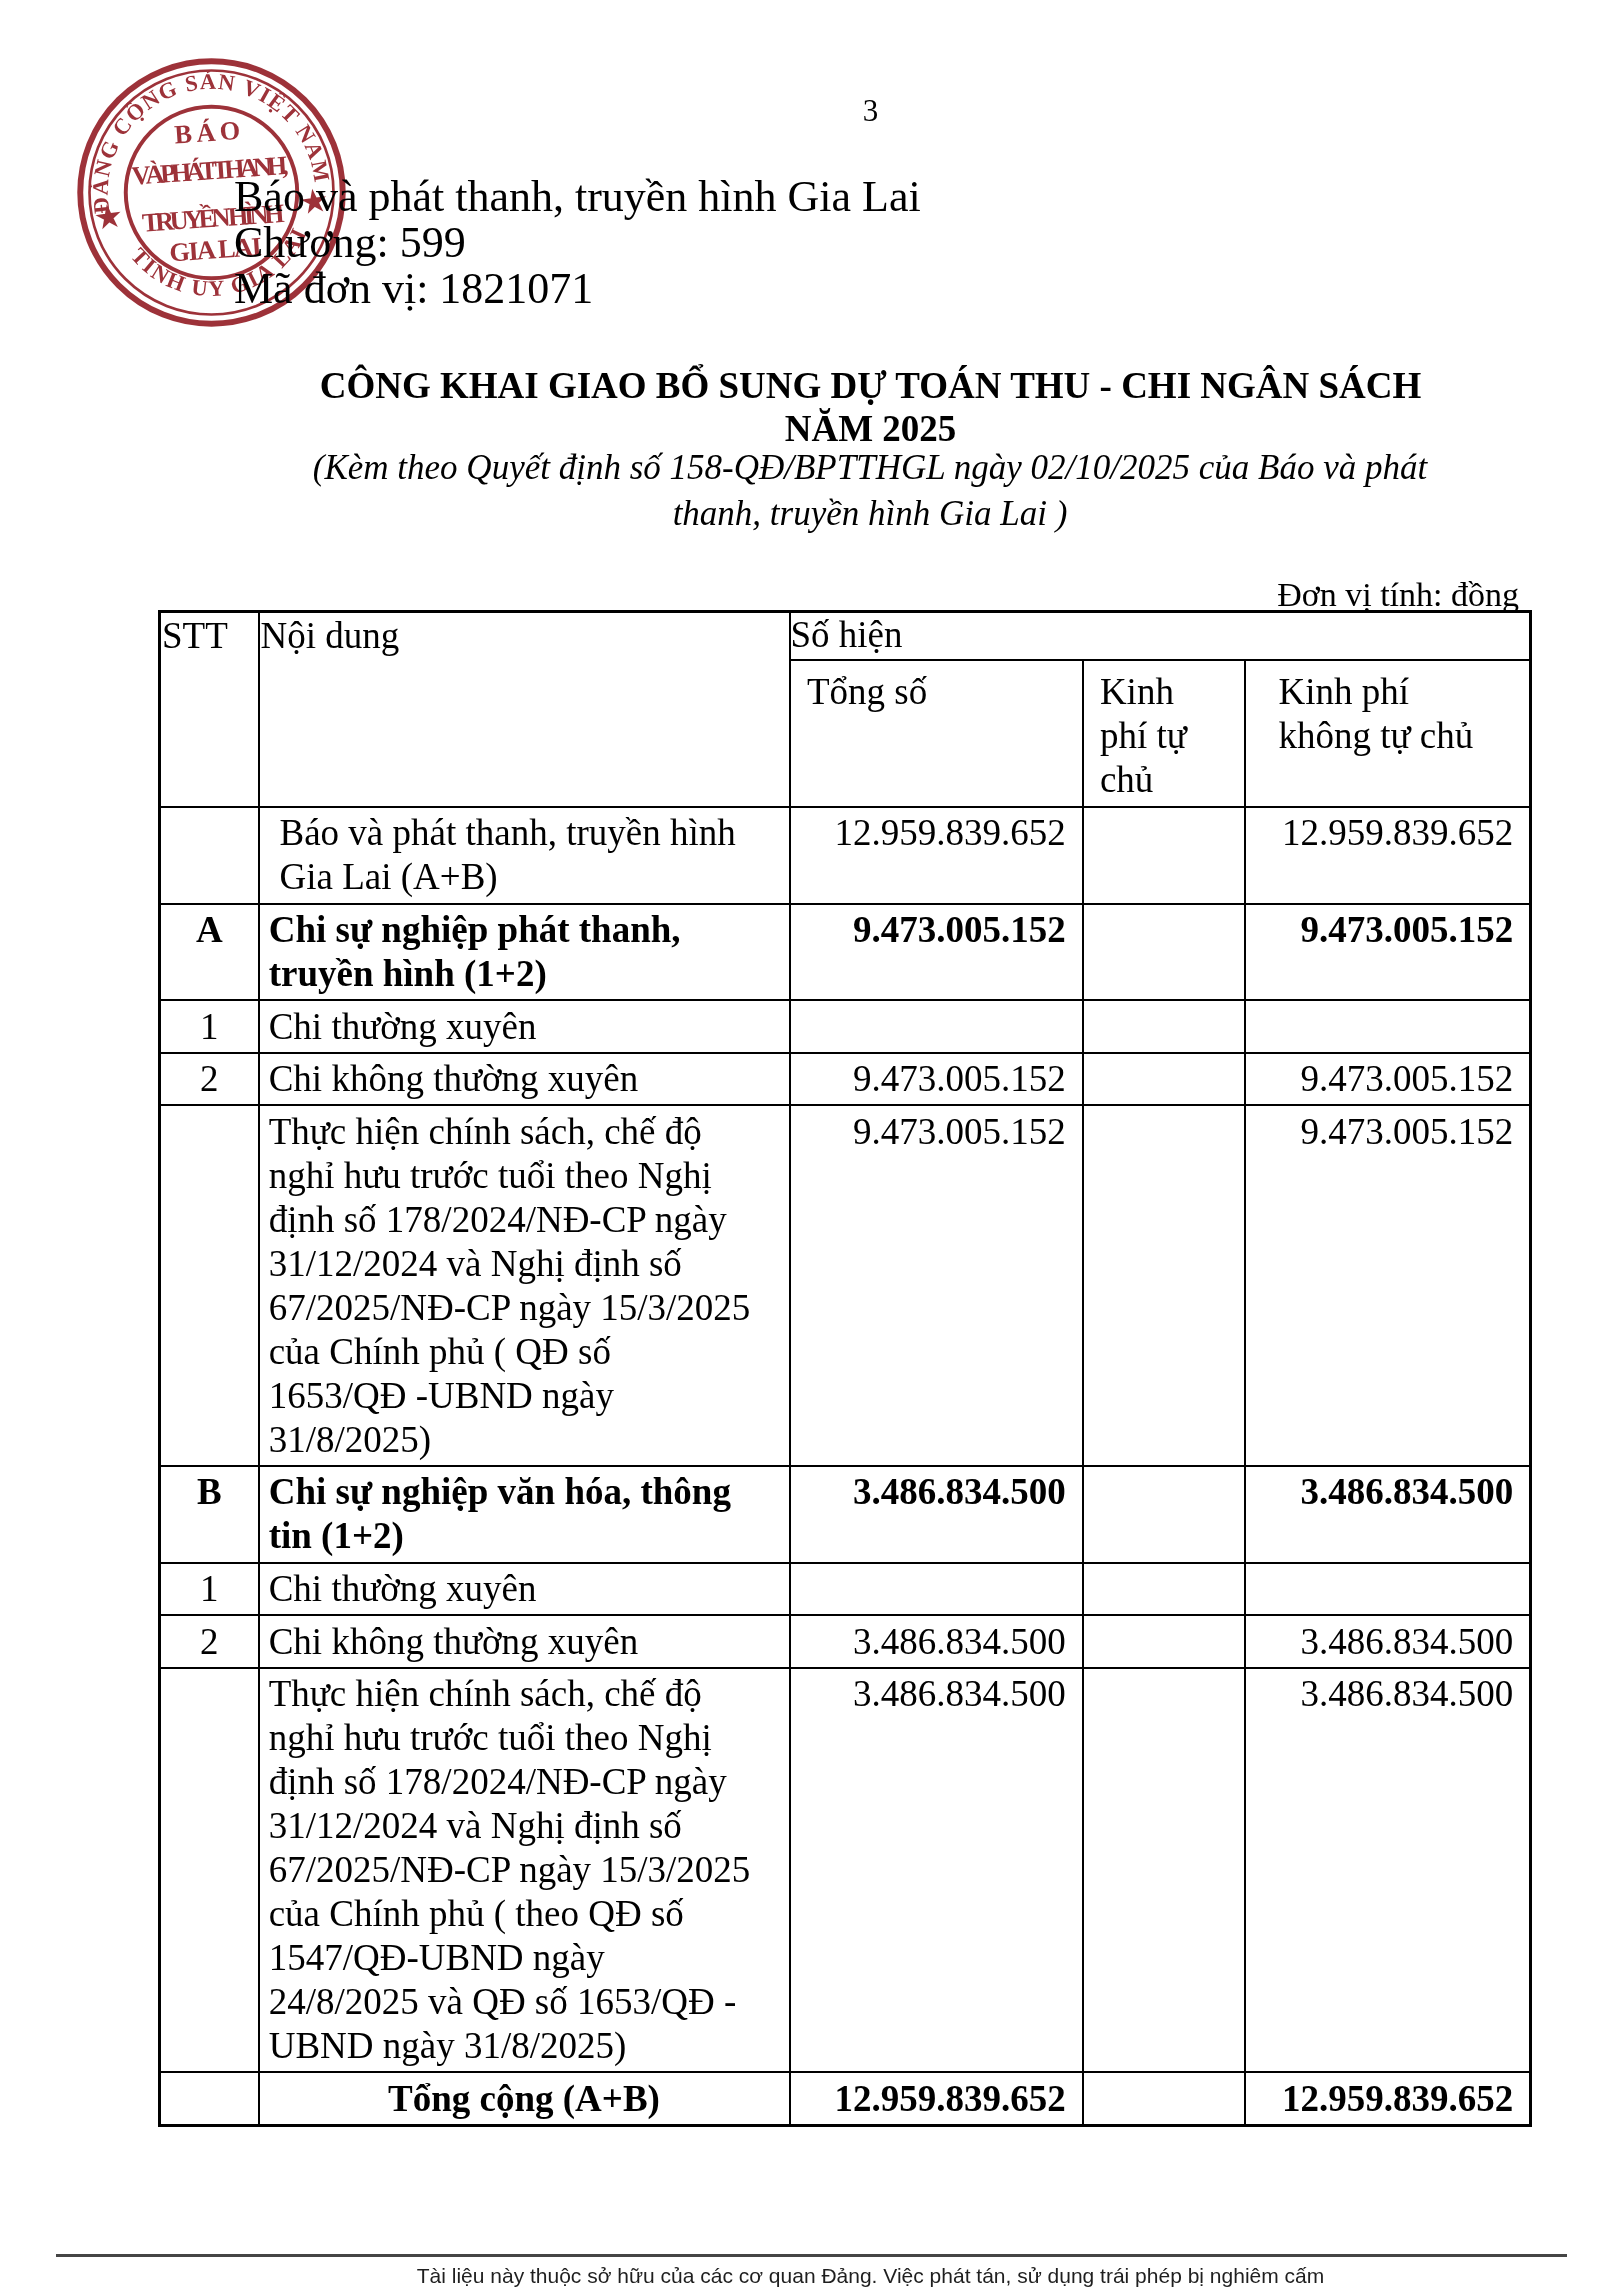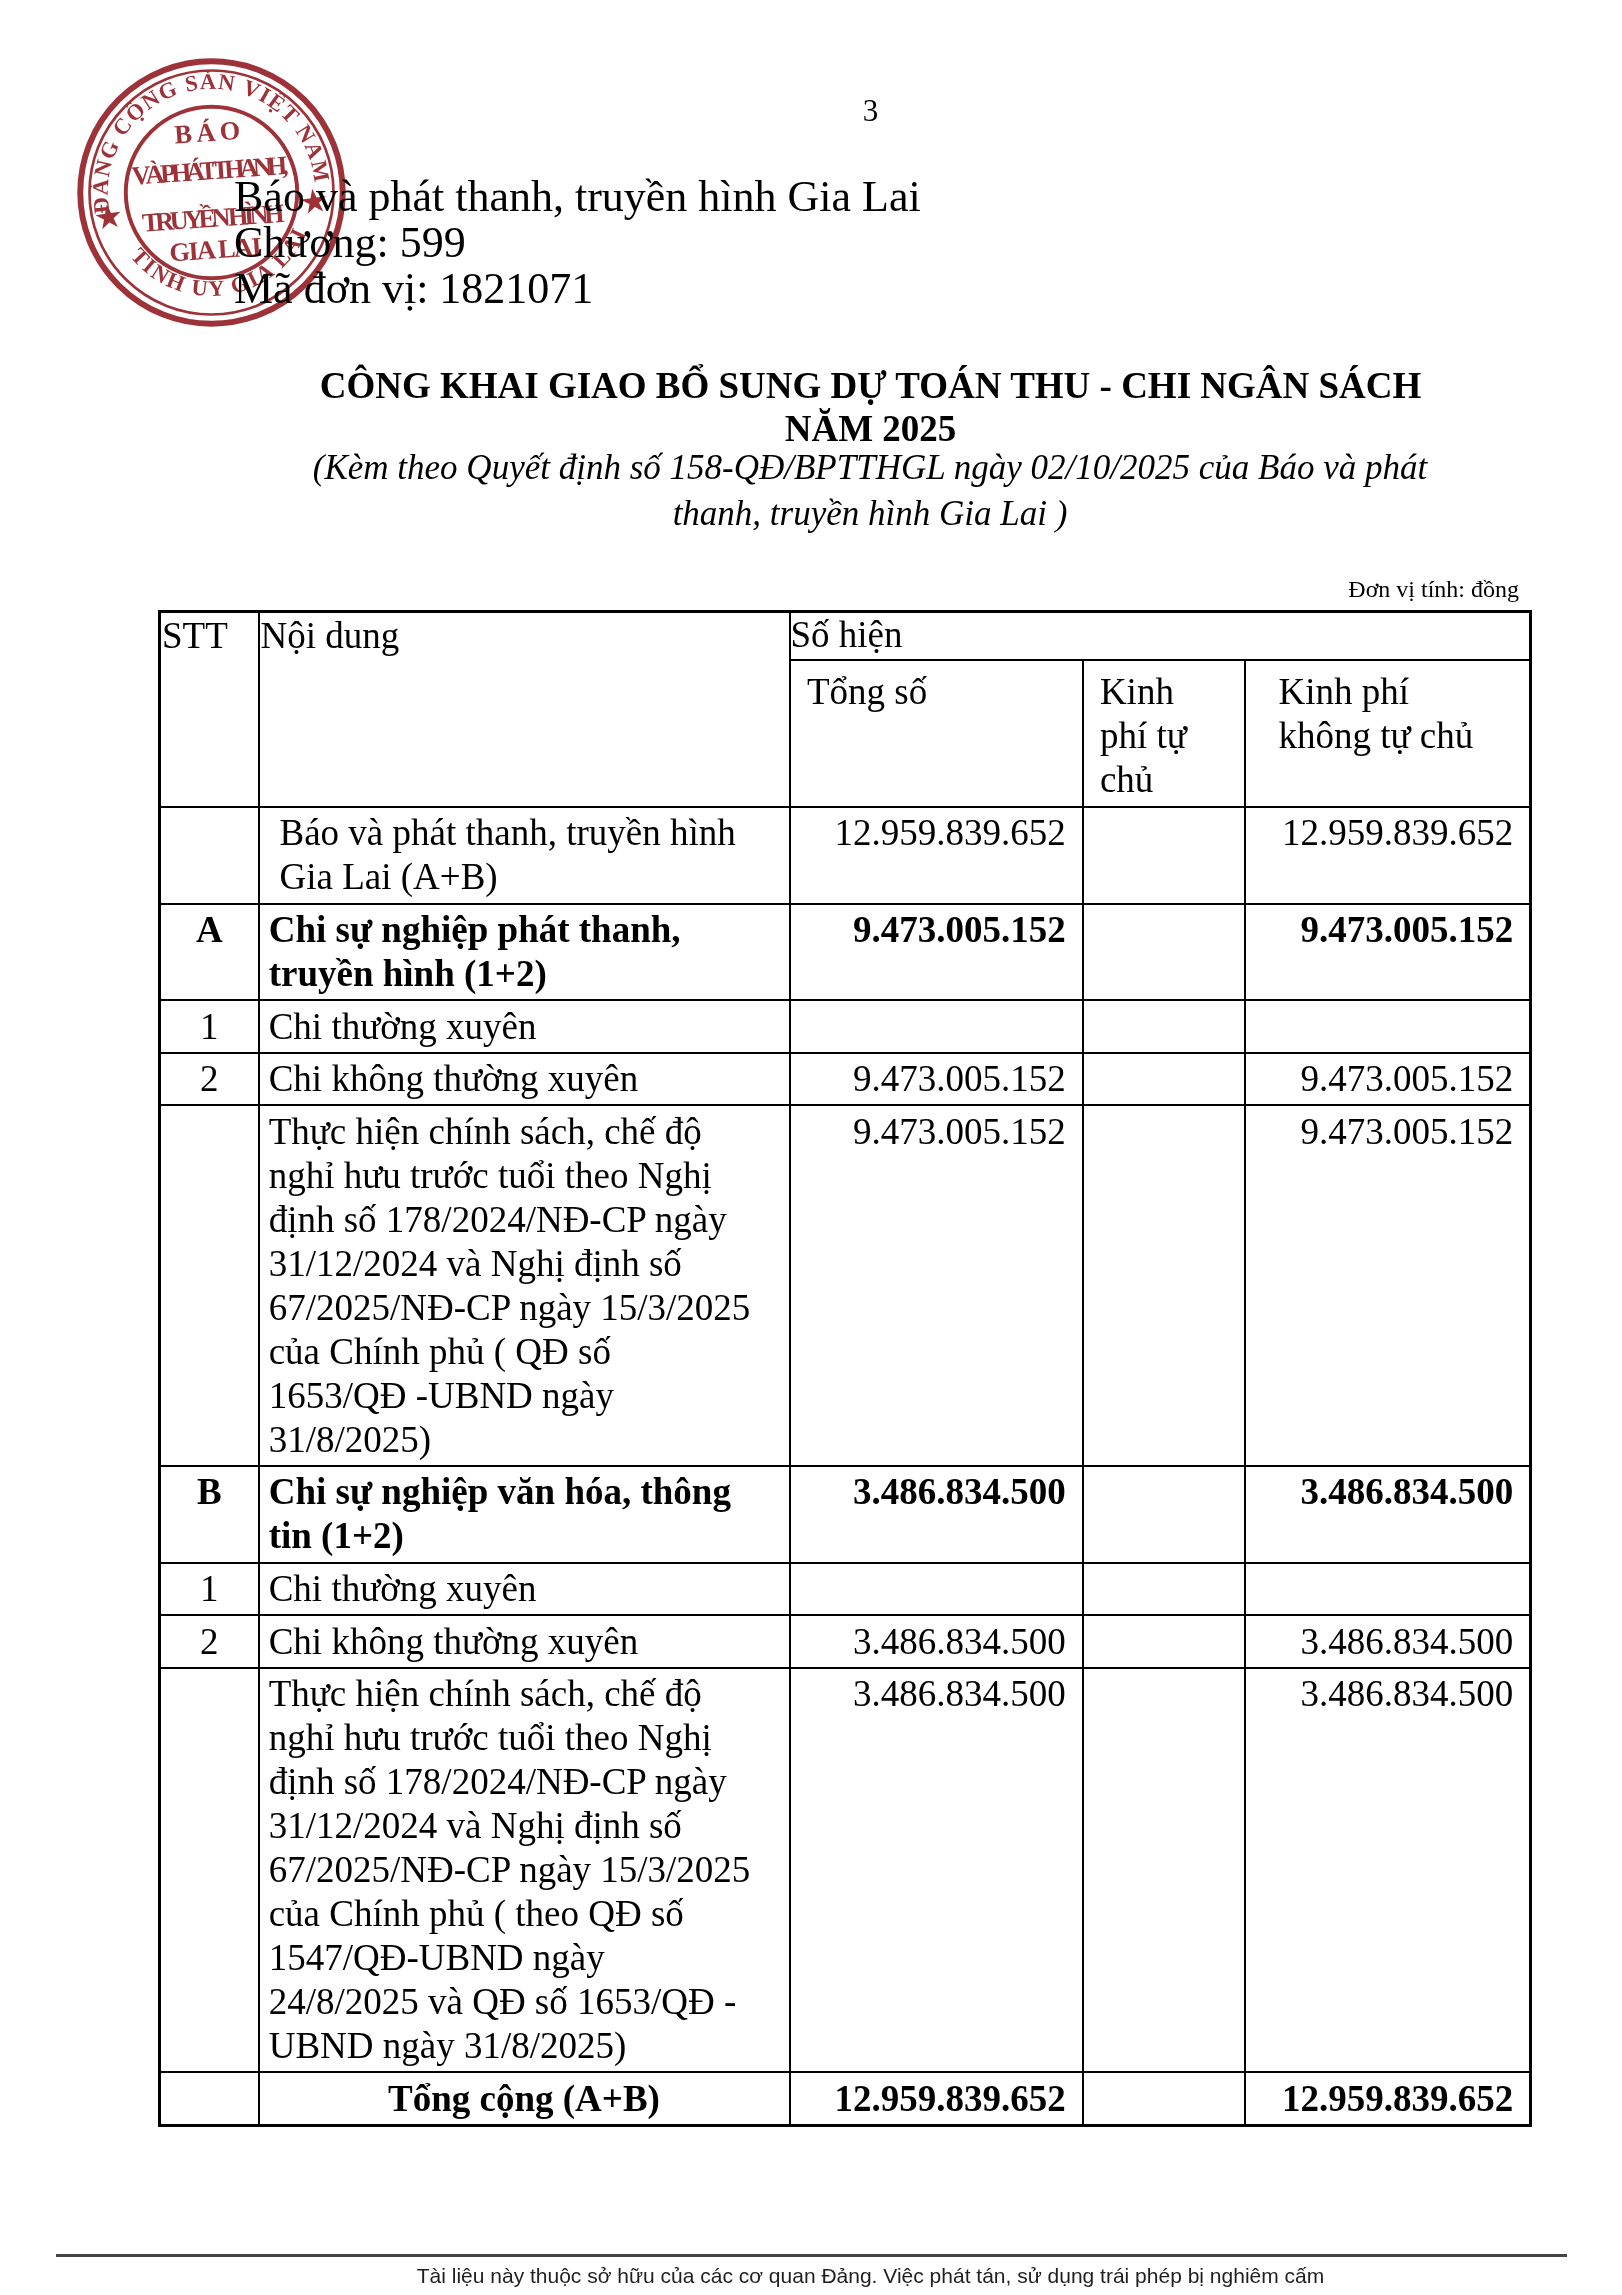--- a/index.html
+++ b/index.html
@@ -29,21 +29,21 @@
   #title-block{
     position:absolute;left:157px;top:356px;width:1427px;
     text-align:center;font-size:37px;font-weight:bold;line-height:43px;margin-top:8px;
   }
   #subtitle{
     position:absolute;left:268px;top:445px;width:1204px;
     text-align:center;font-size:35px;font-style:italic;line-height:46px;
   }
   #unit-note{
     position:absolute;left:157px;top:576px;width:1362px;
-    text-align:right;font-size:24px;
+    text-align:right;font-size:34px;
   }
   
   #budget-table{
     position:absolute;left:158px;top:610px;
     width:1372px;border-collapse:collapse;table-layout:fixed;
     font-size:37px;line-height:44px;
     border:3.3px solid #000;
   }
   #budget-table th,#budget-table td{
     border:2px solid #000;

